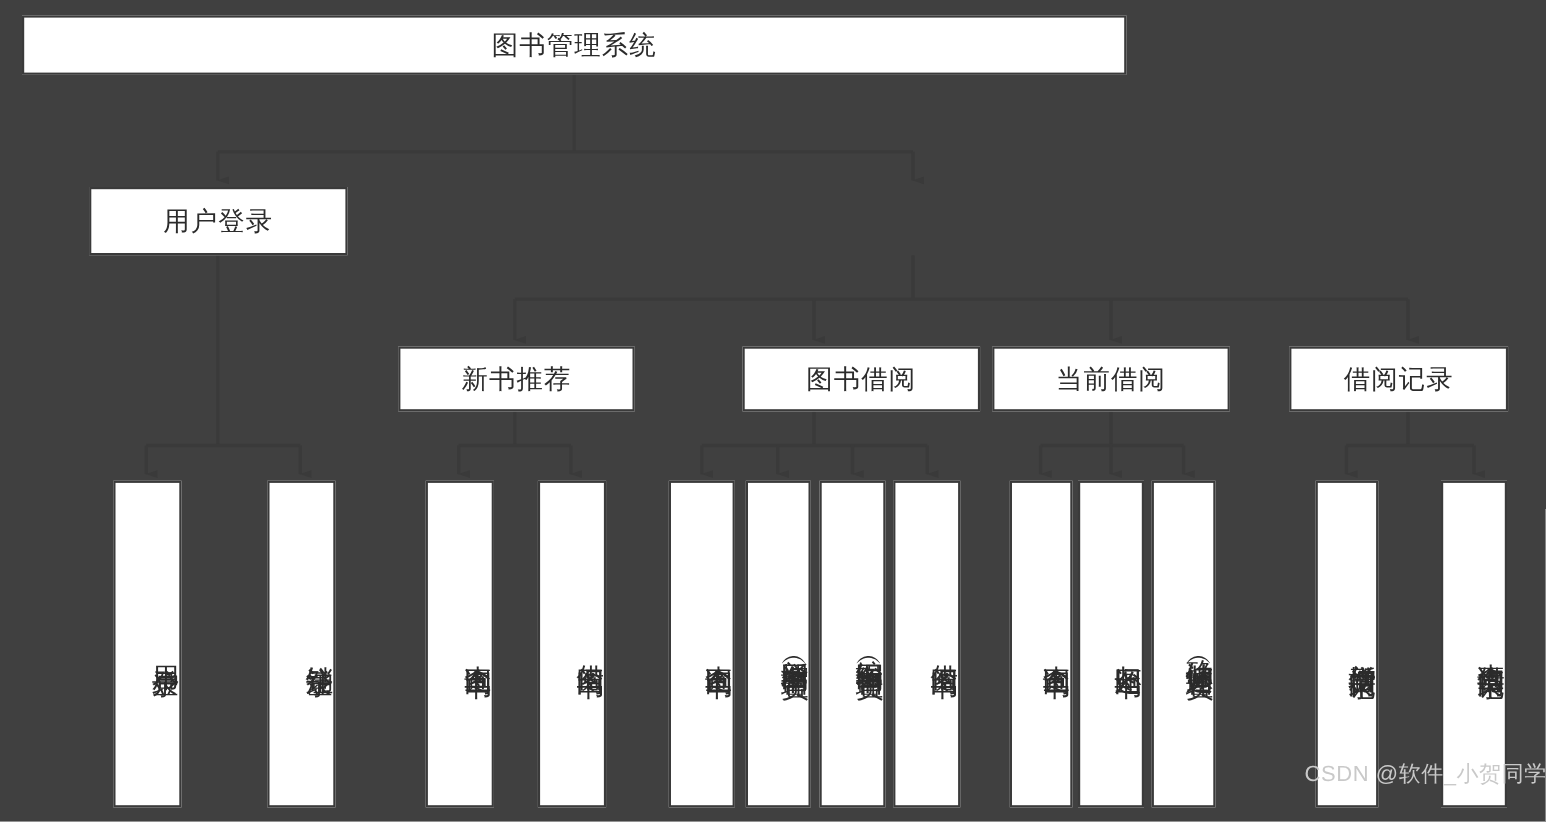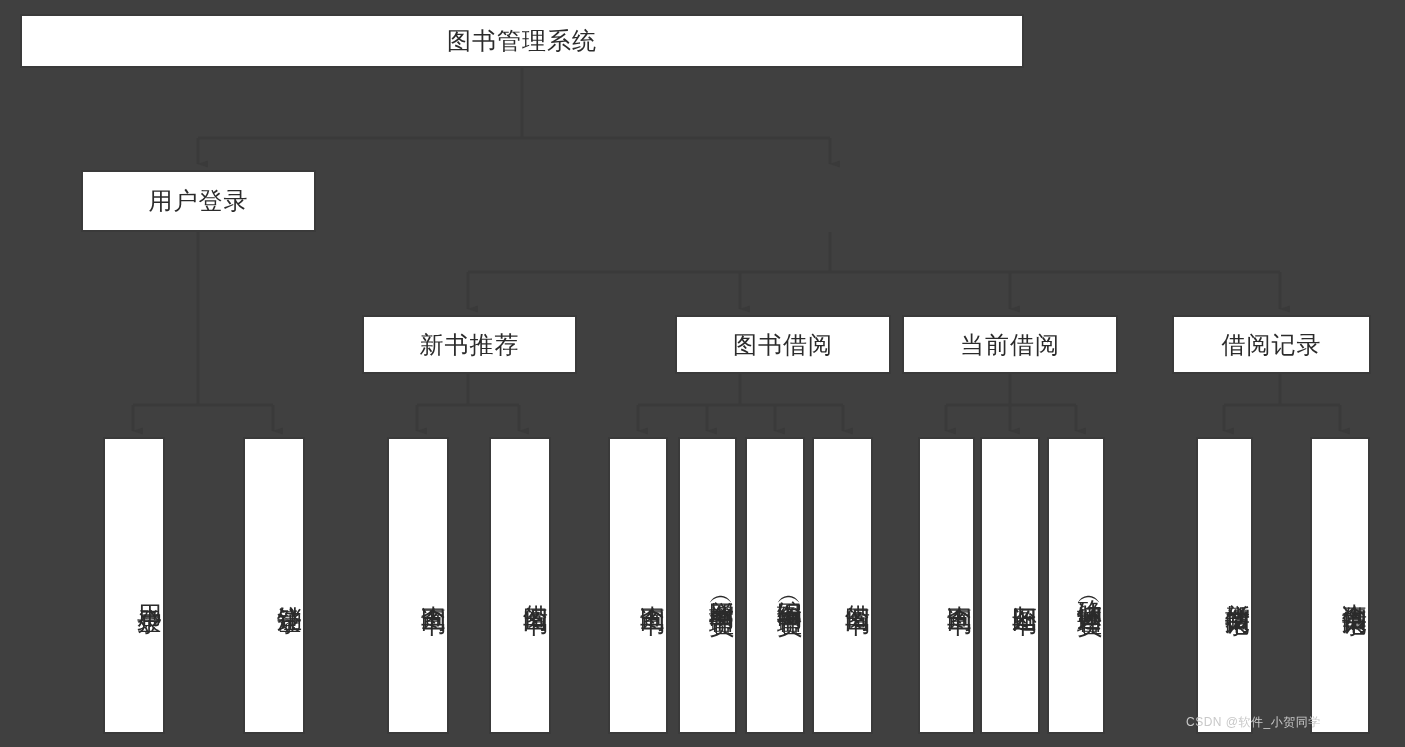--- a/index.html
+++ b/index.html
@@ -51,22 +51,22 @@
     position: absolute;
     left: 0;
     top: 0;
     width: 1405px;
     height: 747px;
     pointer-events: none;
   }
   .watermark {
     position: absolute;
     left: 1186px;
-    top: 714px;
-    font-size: 12px;
+    top: 690px;
+    font-size: 20px;
     color: #c9c9c9;
     white-space: nowrap;
     letter-spacing: 0.5px;
   }
 </style>
 </head>
 <body>
 
 <div id="canvas">
 

